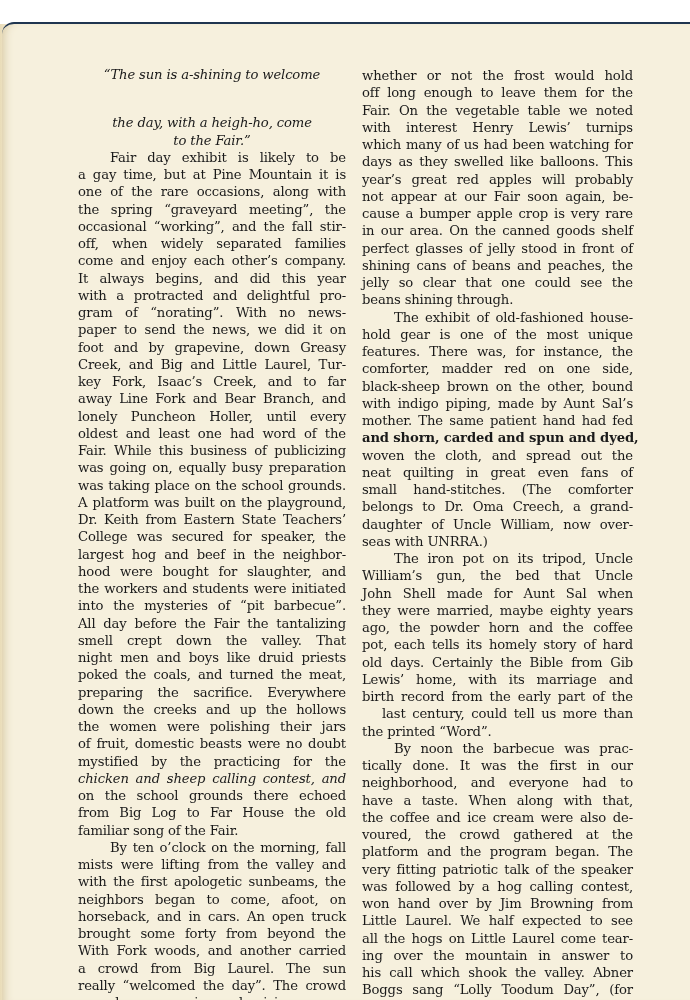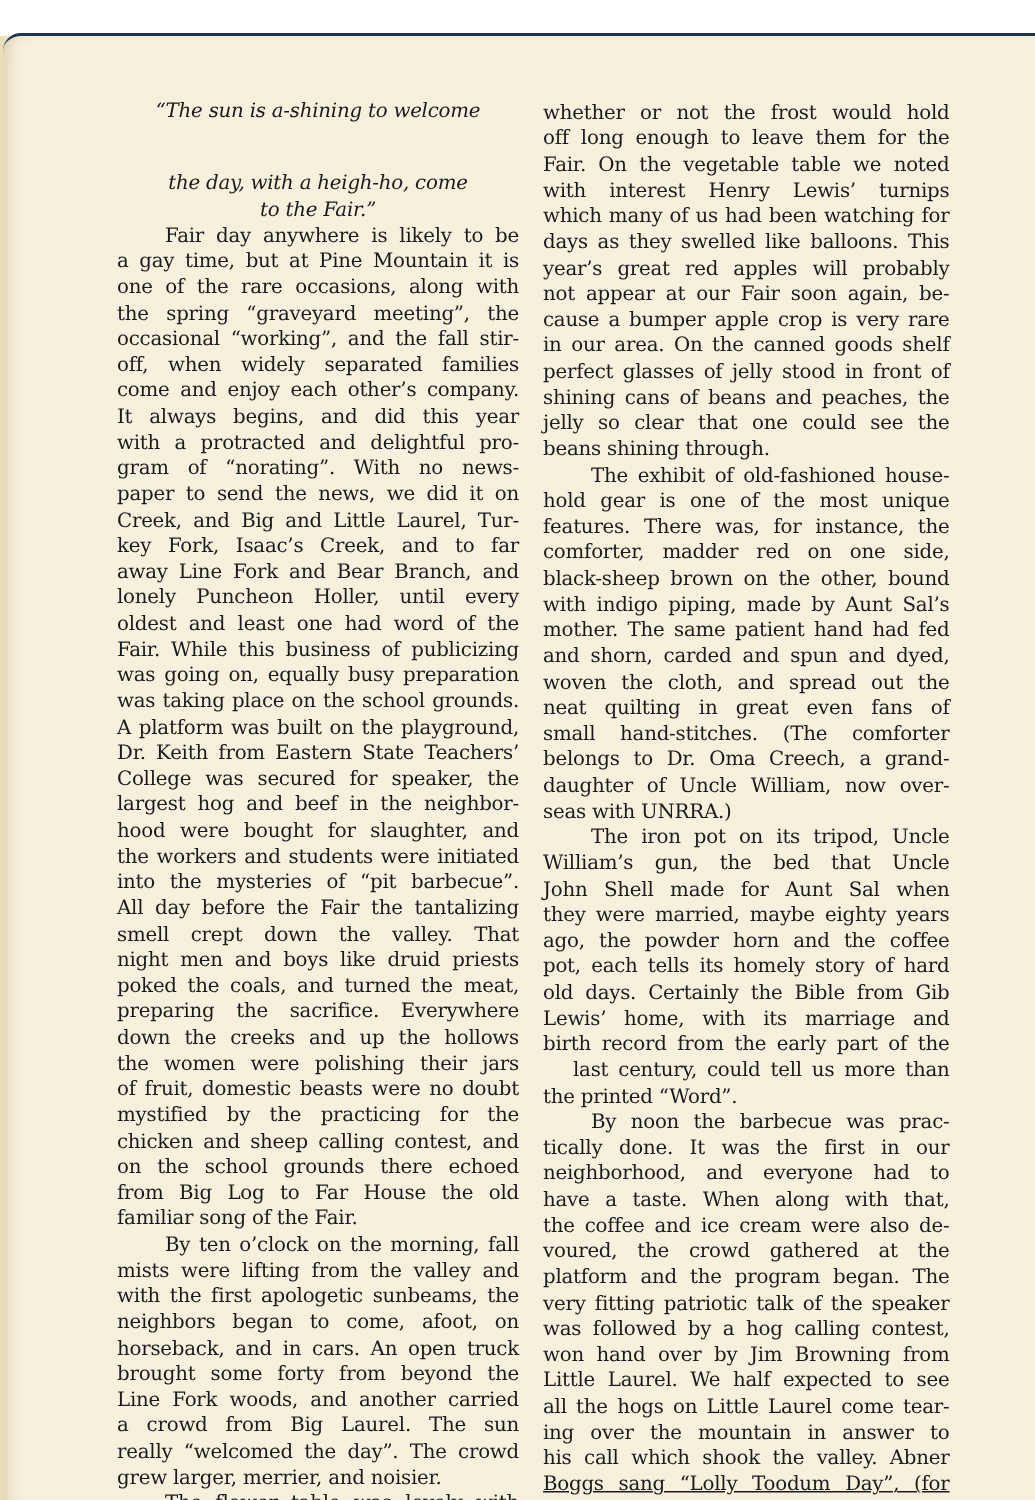--- a/index.html
+++ b/index.html
@@ -42,31 +42,32 @@
 <div class="page-edge"></div>
 <div class="page"></div>
 
 <div class="col col-left">
   <div class="epigraph">
     <span class="line last" style="text-align:center;text-align-last:center;">“The sun is a-shining to welcome</span>
     <span class="line last" style="text-align:center;text-align-last:center;margin-top:31px;">the day, with a heigh-ho, come</span>
     <span class="line last" style="text-align:center;text-align-last:center;">to the Fair.”</span>
   </div>
   <div id="left-lines">
-      <span class="line ind" style="display: block;"><span style="white-space: nowrap;">Fair day anywhere is likely to be</span></span>
+      <span class="line ind" style="display: block;"><span style="white-space: nowrap;">Fair day exhibit is likely to be</span></span>
       <span class="line" style="display: block;"><span style="white-space: nowrap;">a gay time, but at Pine Mountain it is</span></span>
       <span class="line" style="display: block;"><span style="white-space: nowrap;">one of the rare occasions, along with</span></span>
       <span class="line" style="display: block;"><span style="white-space: nowrap;">the spring “graveyard meeting”, the</span></span>
       <span class="line" style="display: block;"><span style="white-space: nowrap;">occasional “working”, and the fall stir-</span></span>
       <span class="line" style="display: block;"><span style="white-space: nowrap;">off, when widely separated families</span></span>
       <span class="line" style="display: block;"><span style="white-space: nowrap;">come and enjoy each other’s company.</span></span>
       <span class="line" style="display: block;"><span style="white-space: nowrap;">It always begins, and did this year</span></span>
       <span class="line" style="display: block;"><span style="white-space: nowrap;">with a protracted and delightful pro-</span></span>
       <span class="line" style="display: block;"><span style="white-space: nowrap;">gram of “norating”. With no news-</span></span>
       <span class="line" style="display: block;"><span style="white-space: nowrap;">paper to send the news, we did it on</span></span>
+      <span class="line" style="display: block;"><span style="white-space: nowrap;">foot and by grapevine, down Greasy</span></span>
       <span class="line" style="display: block;"><span style="white-space: nowrap;">Creek, and Big and Little Laurel, Tur-</span></span>
       <span class="line" style="display: block;"><span style="white-space: nowrap;">key Fork, Isaac’s Creek, and to far</span></span>
       <span class="line" style="display: block;"><span style="white-space: nowrap;">away Line Fork and Bear Branch, and</span></span>
       <span class="line" style="display: block;"><span style="white-space: nowrap;">lonely Puncheon Holler, until every</span></span>
       <span class="line" style="display: block;"><span style="white-space: nowrap;">oldest and least one had word of the</span></span>
       <span class="line" style="display: block;"><span style="white-space: nowrap;">Fair. While this business of publicizing</span></span>
       <span class="line" style="display: block;"><span style="white-space: nowrap;">was going on, equally busy preparation</span></span>
       <span class="line" style="display: block;"><span style="white-space: nowrap;">was taking place on the school grounds.</span></span>
       <span class="line" style="display: block;"><span style="white-space: nowrap;">A platform was built on the playground,</span></span>
       <span class="line" style="display: block;"><span style="white-space: nowrap;">Dr. Keith from Eastern State Teachers’</span></span>
@@ -77,31 +78,31 @@
       <span class="line" style="display: block;"><span style="white-space: nowrap;">into the mysteries of “pit barbecue”.</span></span>
       <span class="line" style="display: block;"><span style="white-space: nowrap;">All day before the Fair the tantalizing</span></span>
       <span class="line" style="display: block;"><span style="white-space: nowrap;">smell crept down the valley. That</span></span>
       <span class="line" style="display: block;"><span style="white-space: nowrap;">night men and boys like druid priests</span></span>
       <span class="line" style="display: block;"><span style="white-space: nowrap;">poked the coals, and turned the meat,</span></span>
       <span class="line" style="display: block;"><span style="white-space: nowrap;">preparing the sacrifice. Everywhere</span></span>
       <span class="line" style="display: block;"><span style="white-space: nowrap;">down the creeks and up the hollows</span></span>
       <span class="line" style="display: block;"><span style="white-space: nowrap;">the women were polishing their jars</span></span>
       <span class="line" style="display: block;"><span style="white-space: nowrap;">of fruit, domestic beasts were no doubt</span></span>
       <span class="line" style="display: block;"><span style="white-space: nowrap;">mystified by the practicing for the</span></span>
-      <span class="line" style="display: block;"><span style="white-space: nowrap;">chicken and sheep calling contest, and</span></span>
+      <span class="line" style="display: block; font-style: italic;"><span style="white-space: nowrap;">chicken and sheep calling contest, and</span></span>
       <span class="line" style="display: block;"><span style="white-space: nowrap;">on the school grounds there echoed</span></span>
       <span class="line" style="display: block;"><span style="white-space: nowrap;">from Big Log to Far House the old</span></span>
       <span class="line last">familiar song of the Fair.</span>
       <span class="line ind" style="display: block;"><span style="white-space: nowrap;">By ten o’clock on the morning, fall</span></span>
       <span class="line" style="display: block;"><span style="white-space: nowrap;">mists were lifting from the valley and</span></span>
       <span class="line" style="display: block;"><span style="white-space: nowrap;">with the first apologetic sunbeams, the</span></span>
       <span class="line" style="display: block;"><span style="white-space: nowrap;">neighbors began to come, afoot, on</span></span>
       <span class="line" style="display: block;"><span style="white-space: nowrap;">horseback, and in cars. An open truck</span></span>
       <span class="line" style="display: block;"><span style="white-space: nowrap;">brought some forty from beyond the</span></span>
-      <span class="line" style="display: block;"><span style="white-space: nowrap;">Line Fork woods, and another carried</span></span>
+      <span class="line" style="display: block;"><span style="white-space: nowrap;">With Fork woods, and another carried</span></span>
       <span class="line" style="display: block;"><span style="white-space: nowrap;">a crowd from Big Laurel. The sun</span></span>
       <span class="line" style="display: block;"><span style="white-space: nowrap;">really “welcomed the day”. The crowd</span></span>
       <span class="line last">grew larger, merrier, and noisier.</span>
       <span class="line ind" style="display: block;"><span style="white-space: nowrap;">The flower table was lovely with</span></span>
       <span class="line" style="display: block;"><span style="white-space: nowrap;">Arwilla Lewis’ famous dahlias—a</span></span>
     </div>
 </div>
 
 <div class="col col-right">
   <div id="right-lines">
@@ -119,21 +120,21 @@
       <span class="line" style="display: block;"><span style="white-space: nowrap;">shining cans of beans and peaches, the</span></span>
       <span class="line" style="display: block;"><span style="white-space: nowrap;">jelly so clear that one could see the</span></span>
       <span class="line last">beans shining through.</span>
       <span class="line ind" style="display: block;"><span style="white-space: nowrap;">The exhibit of old-fashioned house-</span></span>
       <span class="line" style="display: block;"><span style="white-space: nowrap;">hold gear is one of the most unique</span></span>
       <span class="line" style="display: block;"><span style="white-space: nowrap;">features. There was, for instance, the</span></span>
       <span class="line" style="display: block;"><span style="white-space: nowrap;">comforter, madder red on one side,</span></span>
       <span class="line" style="display: block;"><span style="white-space: nowrap;">black-sheep brown on the other, bound</span></span>
       <span class="line" style="display: block;"><span style="white-space: nowrap;">with indigo piping, made by Aunt Sal’s</span></span>
       <span class="line" style="display: block;"><span style="white-space: nowrap;">mother. The same patient hand had fed</span></span>
-      <span class="line" style="display: block;"><span style="white-space: nowrap;">and shorn, carded and spun and dyed,</span></span>
+      <span class="line" style="display: block; font-weight: bold;"><span style="white-space: nowrap;">and shorn, carded and spun and dyed,</span></span>
       <span class="line" style="display: block;"><span style="white-space: nowrap;">woven the cloth, and spread out the</span></span>
       <span class="line" style="display: block;"><span style="white-space: nowrap;">neat quilting in great even fans of</span></span>
       <span class="line" style="display: block;"><span style="white-space: nowrap;">small hand-stitches. (The comforter</span></span>
       <span class="line" style="display: block;"><span style="white-space: nowrap;">belongs to Dr. Oma Creech, a grand-</span></span>
       <span class="line" style="display: block;"><span style="white-space: nowrap;">daughter of Uncle William, now over-</span></span>
       <span class="line last">seas with UNRRA.)</span>
       <span class="line ind" style="display: block;"><span style="white-space: nowrap;">The iron pot on its tripod, Uncle</span></span>
       <span class="line" style="display: block;"><span style="white-space: nowrap;">William’s gun, the bed that Uncle</span></span>
       <span class="line" style="display: block;"><span style="white-space: nowrap;">John Shell made for Aunt Sal when</span></span>
       <span class="line" style="display: block;"><span style="white-space: nowrap;">they were married, maybe eighty years</span></span>
@@ -151,16 +152,16 @@
       <span class="line" style="display: block;"><span style="white-space: nowrap;">the coffee and ice cream were also de-</span></span>
       <span class="line" style="display: block;"><span style="white-space: nowrap;">voured, the crowd gathered at the</span></span>
       <span class="line" style="display: block;"><span style="white-space: nowrap;">platform and the program began. The</span></span>
       <span class="line" style="display: block;"><span style="white-space: nowrap;">very fitting patriotic talk of the speaker</span></span>
       <span class="line" style="display: block;"><span style="white-space: nowrap;">was followed by a hog calling contest,</span></span>
       <span class="line" style="display: block;"><span style="white-space: nowrap;">won hand over by Jim Browning from</span></span>
       <span class="line" style="display: block;"><span style="white-space: nowrap;">Little Laurel. We half expected to see</span></span>
       <span class="line" style="display: block;"><span style="white-space: nowrap;">all the hogs on Little Laurel come tear-</span></span>
       <span class="line" style="display: block;"><span style="white-space: nowrap;">ing over the mountain in answer to</span></span>
       <span class="line" style="display: block;"><span style="white-space: nowrap;">his call which shook the valley. Abner</span></span>
-      <span class="line" style="display: block;"><span style="white-space: nowrap; text-decoration: underline;">Boggs sang “Lolly Toodum Day”, (for</span></span>
+      <span class="line" style="display: block;"><span style="white-space: nowrap;">Boggs sang “Lolly Toodum Day”, (for</span></span>
       <span class="line" style="display: block;"><span style="white-space: nowrap;">without that song, and Abner, we could</span></span>
     </div>
 </div>
 
 </body></html>

